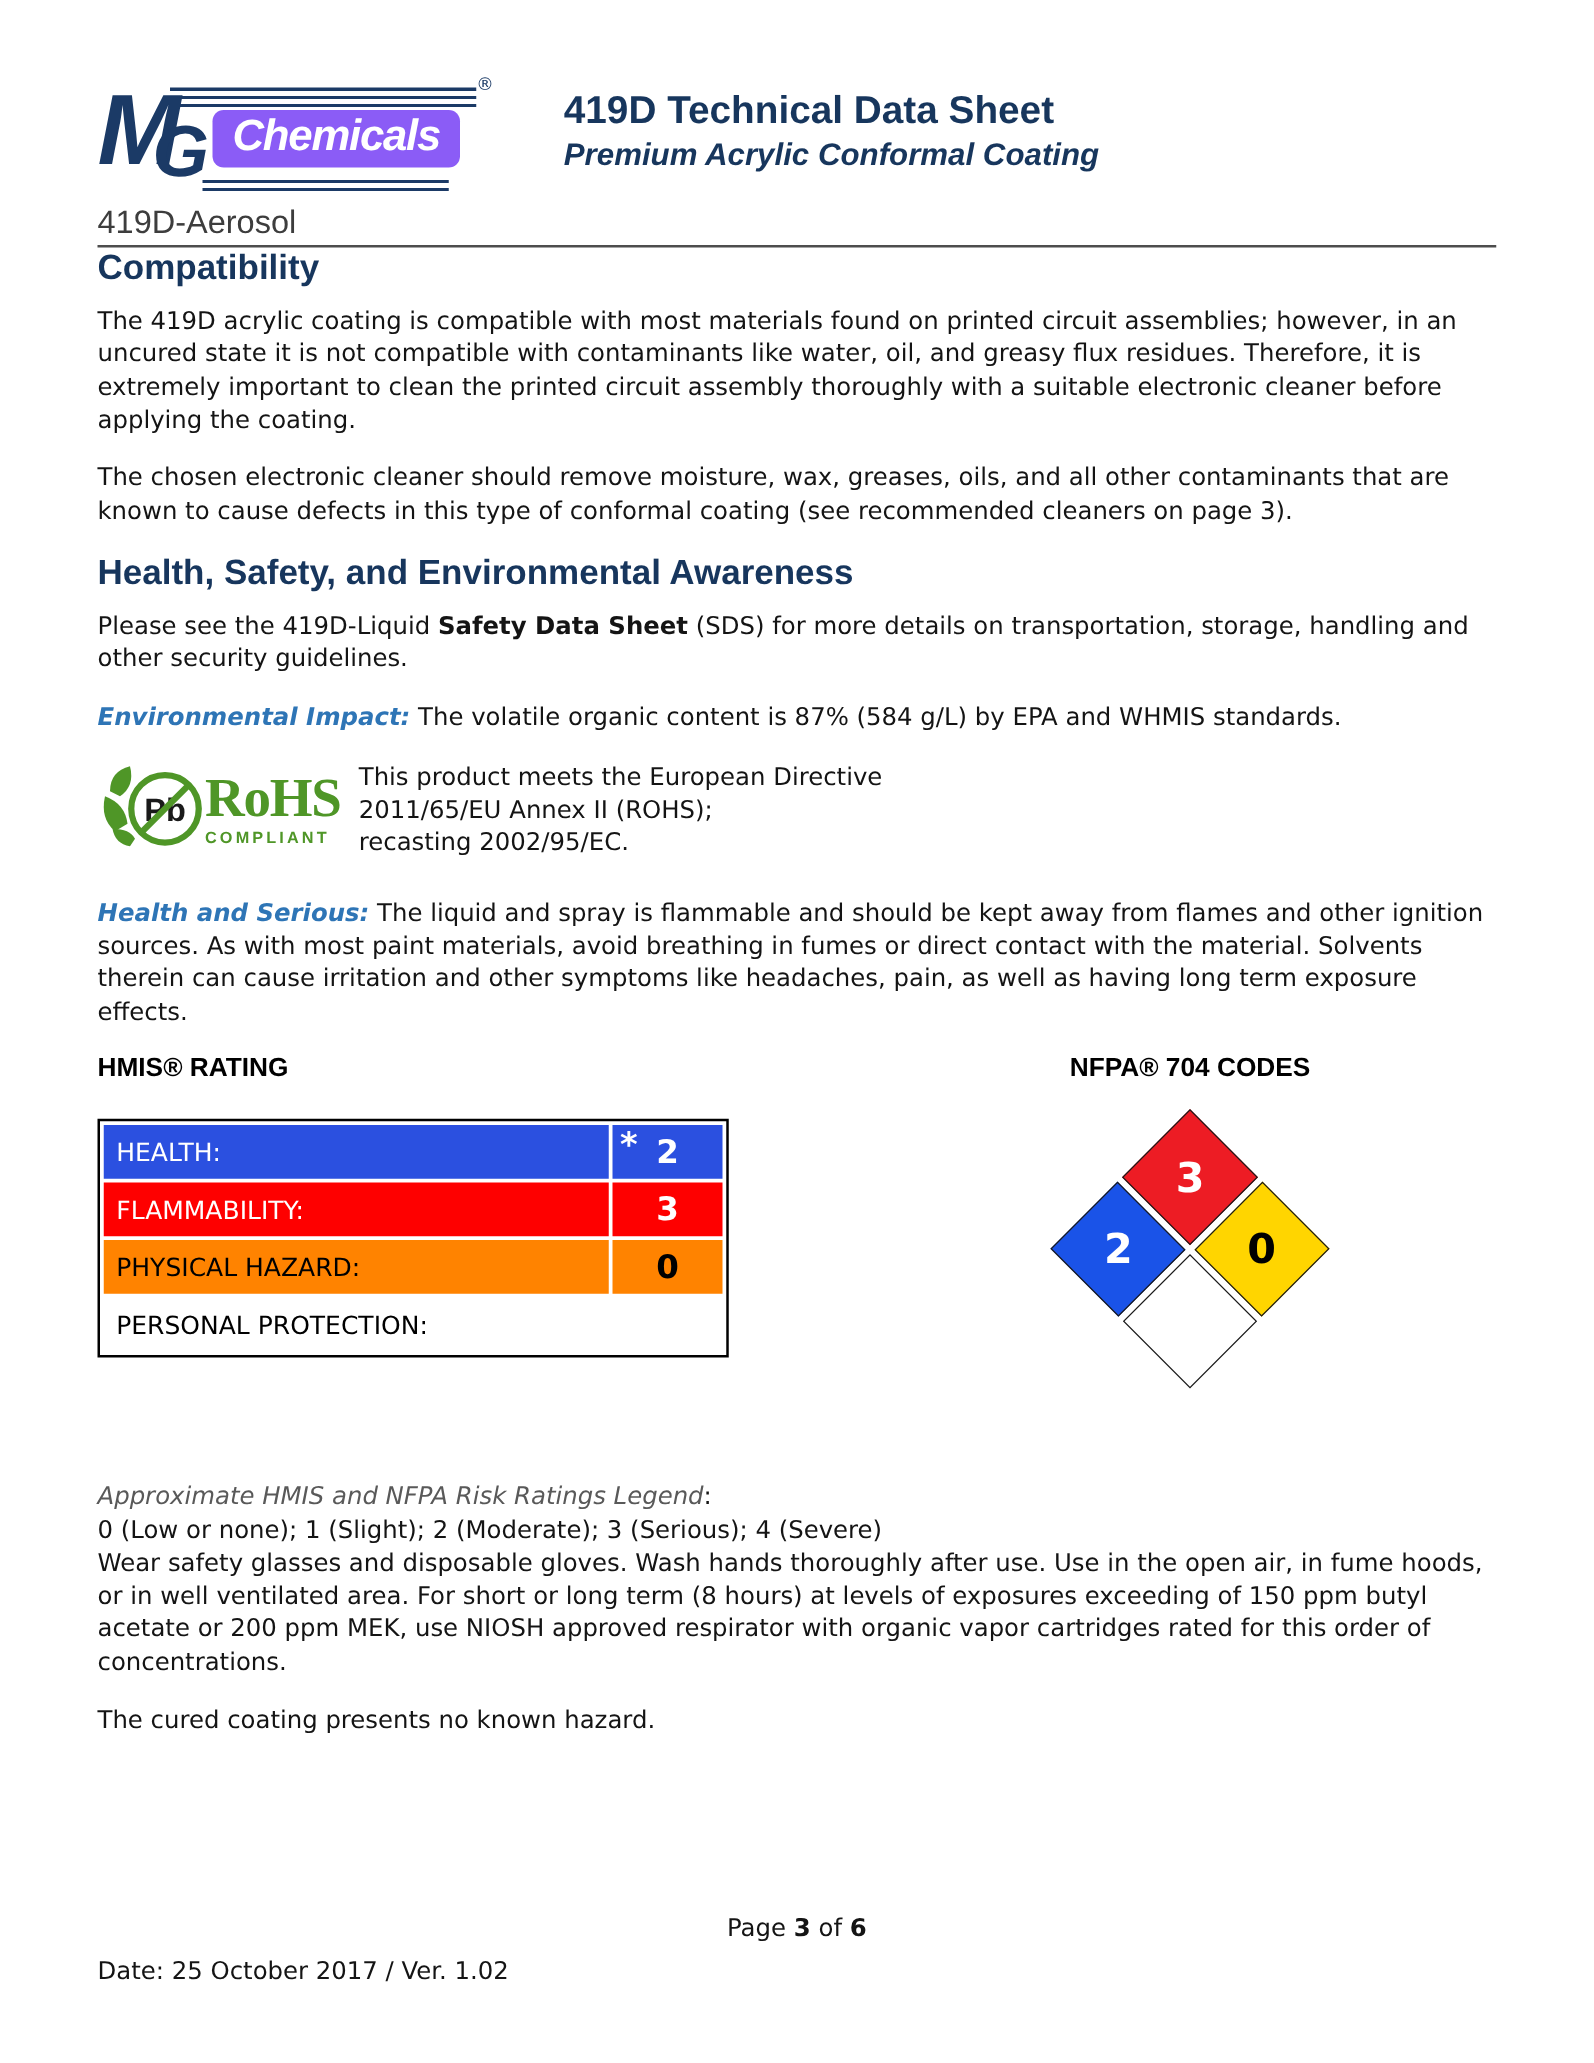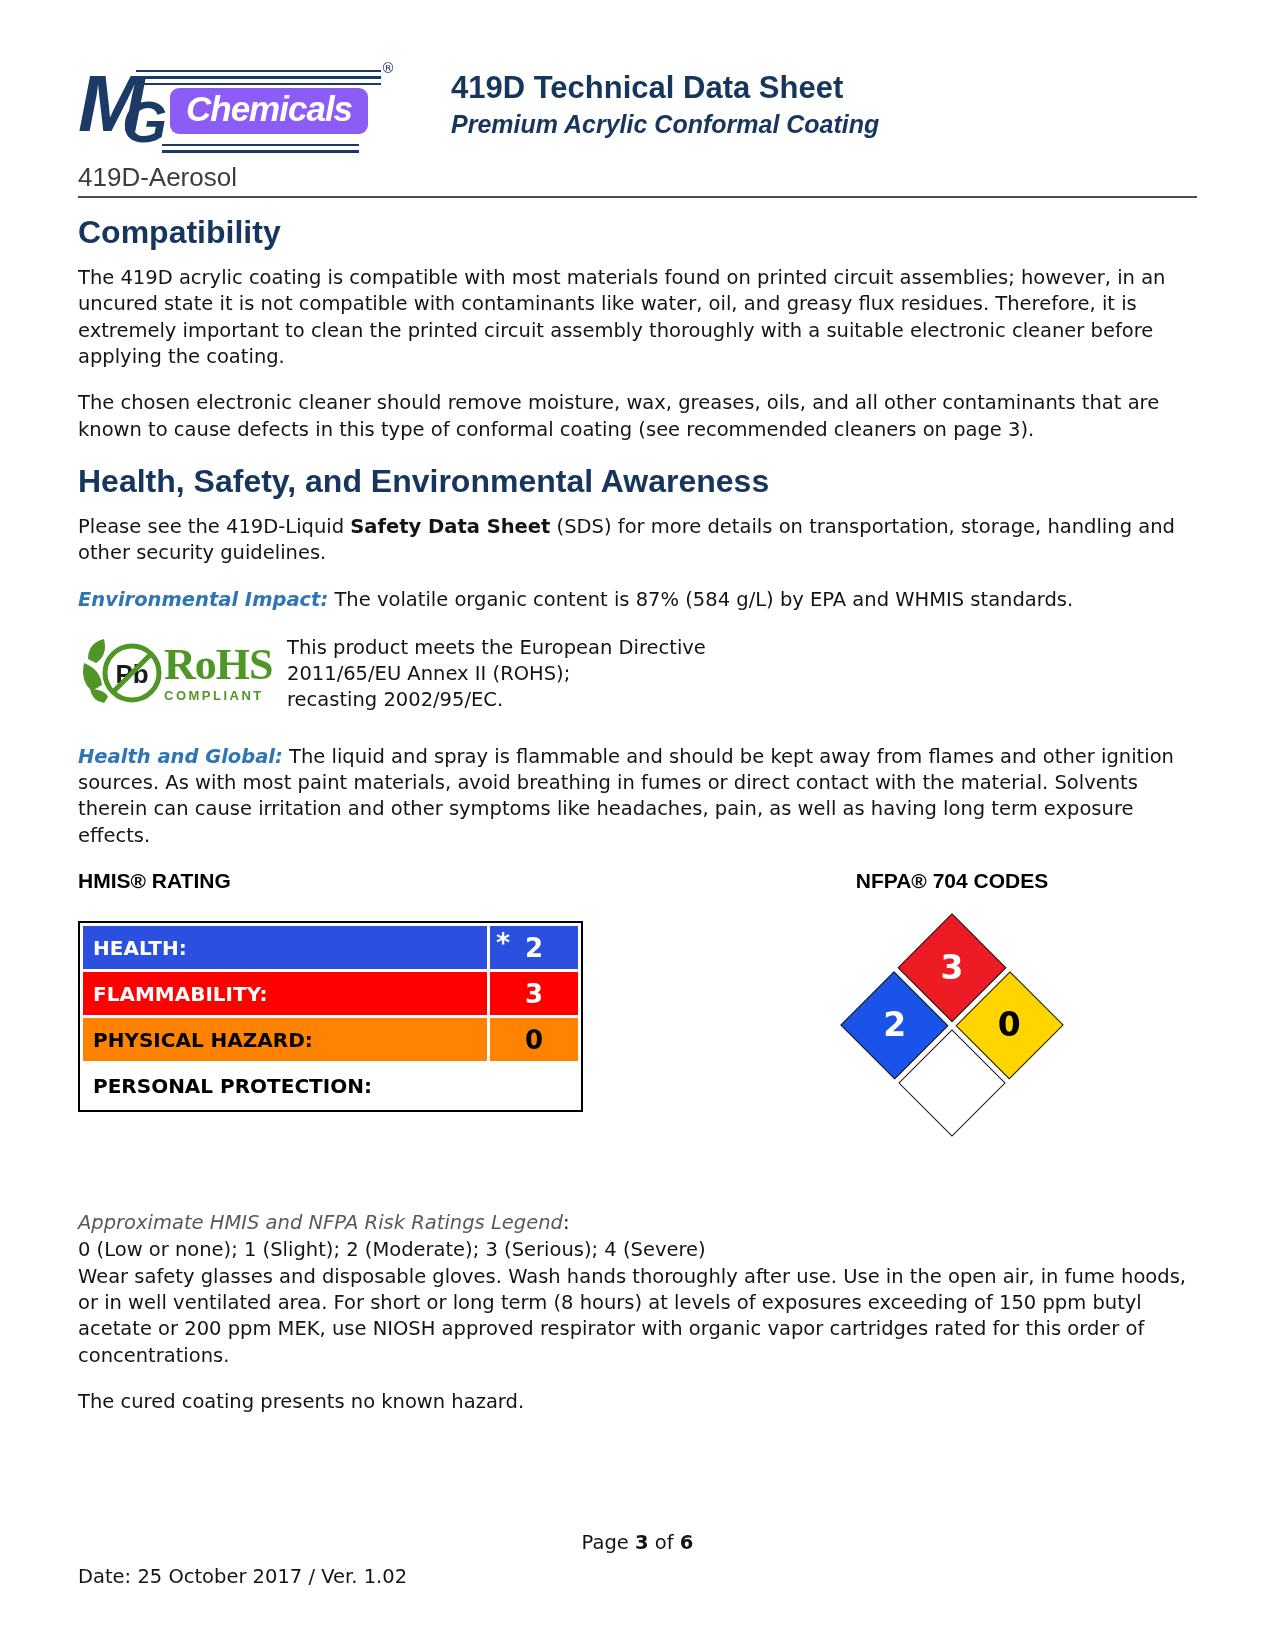--- a/index.html
+++ b/index.html
@@ -24,42 +24,42 @@
   .title-block { margin-left:58px; padding-top:4px; font-family:"Liberation Sans",sans-serif; }
   .doc-title { font-size:31px; font-weight:bold; color:#17365d; }
   .doc-subtitle { font-size:25px; font-weight:bold; font-style:italic; color:#17365d; margin-top:4px; }
 
   .iso-row { display:flex; justify-content:space-between; align-items:flex-end; margin:4px 78px 0; border-bottom:2px solid #4d4d4d; padding-bottom:3px; }
   .iso-text { font-family:"Liberation Sans",sans-serif; font-size:13.5px; color:#1f1f1f; padding-bottom:4px; }
   .iso-text .iso-right { margin-left:22px; }
   .product-code { font-family:"Liberation Sans",sans-serif; font-size:26px; color:#3d3d3d; }
 
   
-  h2.section { font-family:"Liberation Sans",sans-serif; font-size:32px; font-weight:bold; color:#17365d; margin:16px 0 14px; }
+  h2.section { font-family:"Liberation Sans",sans-serif; font-size:28px; font-weight:bold; color:#17365d; margin:0 0 14px; }
   .sec-compat { margin-top:54px; }
   .sec-health { margin-top:22px; }
   p.body { font-size:19.5px; line-height:1.35; margin:0 0 20px; }
   .blue-label { color:#2e75b6; font-weight:bold; font-style:italic; }
 
   
   .rohs-row { display:flex; align-items:flex-start; margin:4px 0 30px; }
   .rohs-logo { display:flex; align-items:center; width:195px; flex:0 0 auto; }
   .rohs-words { margin-left:-6px; }
   .rohs-name { font-family:"Liberation Serif",serif; font-size:44px; font-weight:bold; color:#4f9627; line-height:1; letter-spacing:-1px; }
   .rohs-comp { font-family:"Liberation Sans",sans-serif; font-size:13px; font-weight:bold; color:#4f9627; letter-spacing:2.5px; margin-top:1px; }
   .rohs-desc { font-size:19.5px; line-height:1.35; margin-left:14px; padding-top:2px; }
 
   
   .ratings-row { display:flex; margin-top:16px; }
   .ratings-title { font-family:"Liberation Sans",sans-serif; font-size:21px; font-weight:bold; color:#000; }
   .hmis-col { flex:0 0 505px; }
   .hmis-table { margin-top:28px; width:505px; border:2px solid #000; background:#fff; padding:3px; }
   .hmis-row { display:flex; height:43px; margin-bottom:3px; }
   .hmis-row:last-child { margin-bottom:0; }
-  .hmis-label { flex:1; display:flex; align-items:center; padding-left:10px; font-weight:bold; font-size:20px; }
+  .hmis-label { flex:1; display:flex; align-items:center; padding-left:10px; font-weight:normal; font-size:20px; }
   .hmis-value { width:88px; margin-left:3px; position:relative; display:flex; align-items:center; justify-content:center; font-weight:bold; font-size:26px; }
   .row-health .hmis-label, .row-health .hmis-value { background:#2b50e0; color:#ffffff; }
   .row-flam .hmis-label, .row-flam .hmis-value { background:#fe0000; color:#ffffff; }
   .row-phys .hmis-label, .row-phys .hmis-value { background:#ff8300; color:#000000; }
   .row-pp .hmis-label, .row-pp .hmis-value { background:#ffffff; color:#000000; }
   .hmis-star { position:absolute; left:6px; top:1px; font-size:27px; }
 
   .nfpa-col { width:430px; margin-left:auto; margin-right:30px; text-align:center; }
   .nfpa-wrap { height:236px; display:flex; align-items:center; justify-content:center; margin-top:14px; }
   .nfpa-diamond { width:158px; height:158px; transform:rotate(45deg); display:grid; grid-template-columns:1fr 1fr; grid-template-rows:1fr 1fr; gap:5px; }
@@ -136,21 +136,21 @@
         </div>
       </div>
       <div class="rohs-desc">
         <div>This product meets the European Directive</div>
         <div>2011/65/EU Annex II (ROHS);</div>
         <div>recasting 2002/95/EC.</div>
       </div>
     </div>
 
     <p class="body">
-      <span class="blue-label">Health and Global:</span>
+      <span class="blue-label">Health and Serious:</span>
       <span>The liquid and spray is flammable and should be kept away from flames and other ignition sources. As with most paint materials, avoid breathing in fumes or direct contact with the material. Solvents therein can cause irritation and other symptoms like headaches, pain, as well as having long term exposure effects.</span>
     </p>
 
     <div class="ratings-row">
 
       <div class="hmis-col">
         <div class="ratings-title">HMIS® RATING</div>
         <div class="hmis-table">
           <div class="hmis-row row-health">
             <div class="hmis-label">HEALTH:</div>

